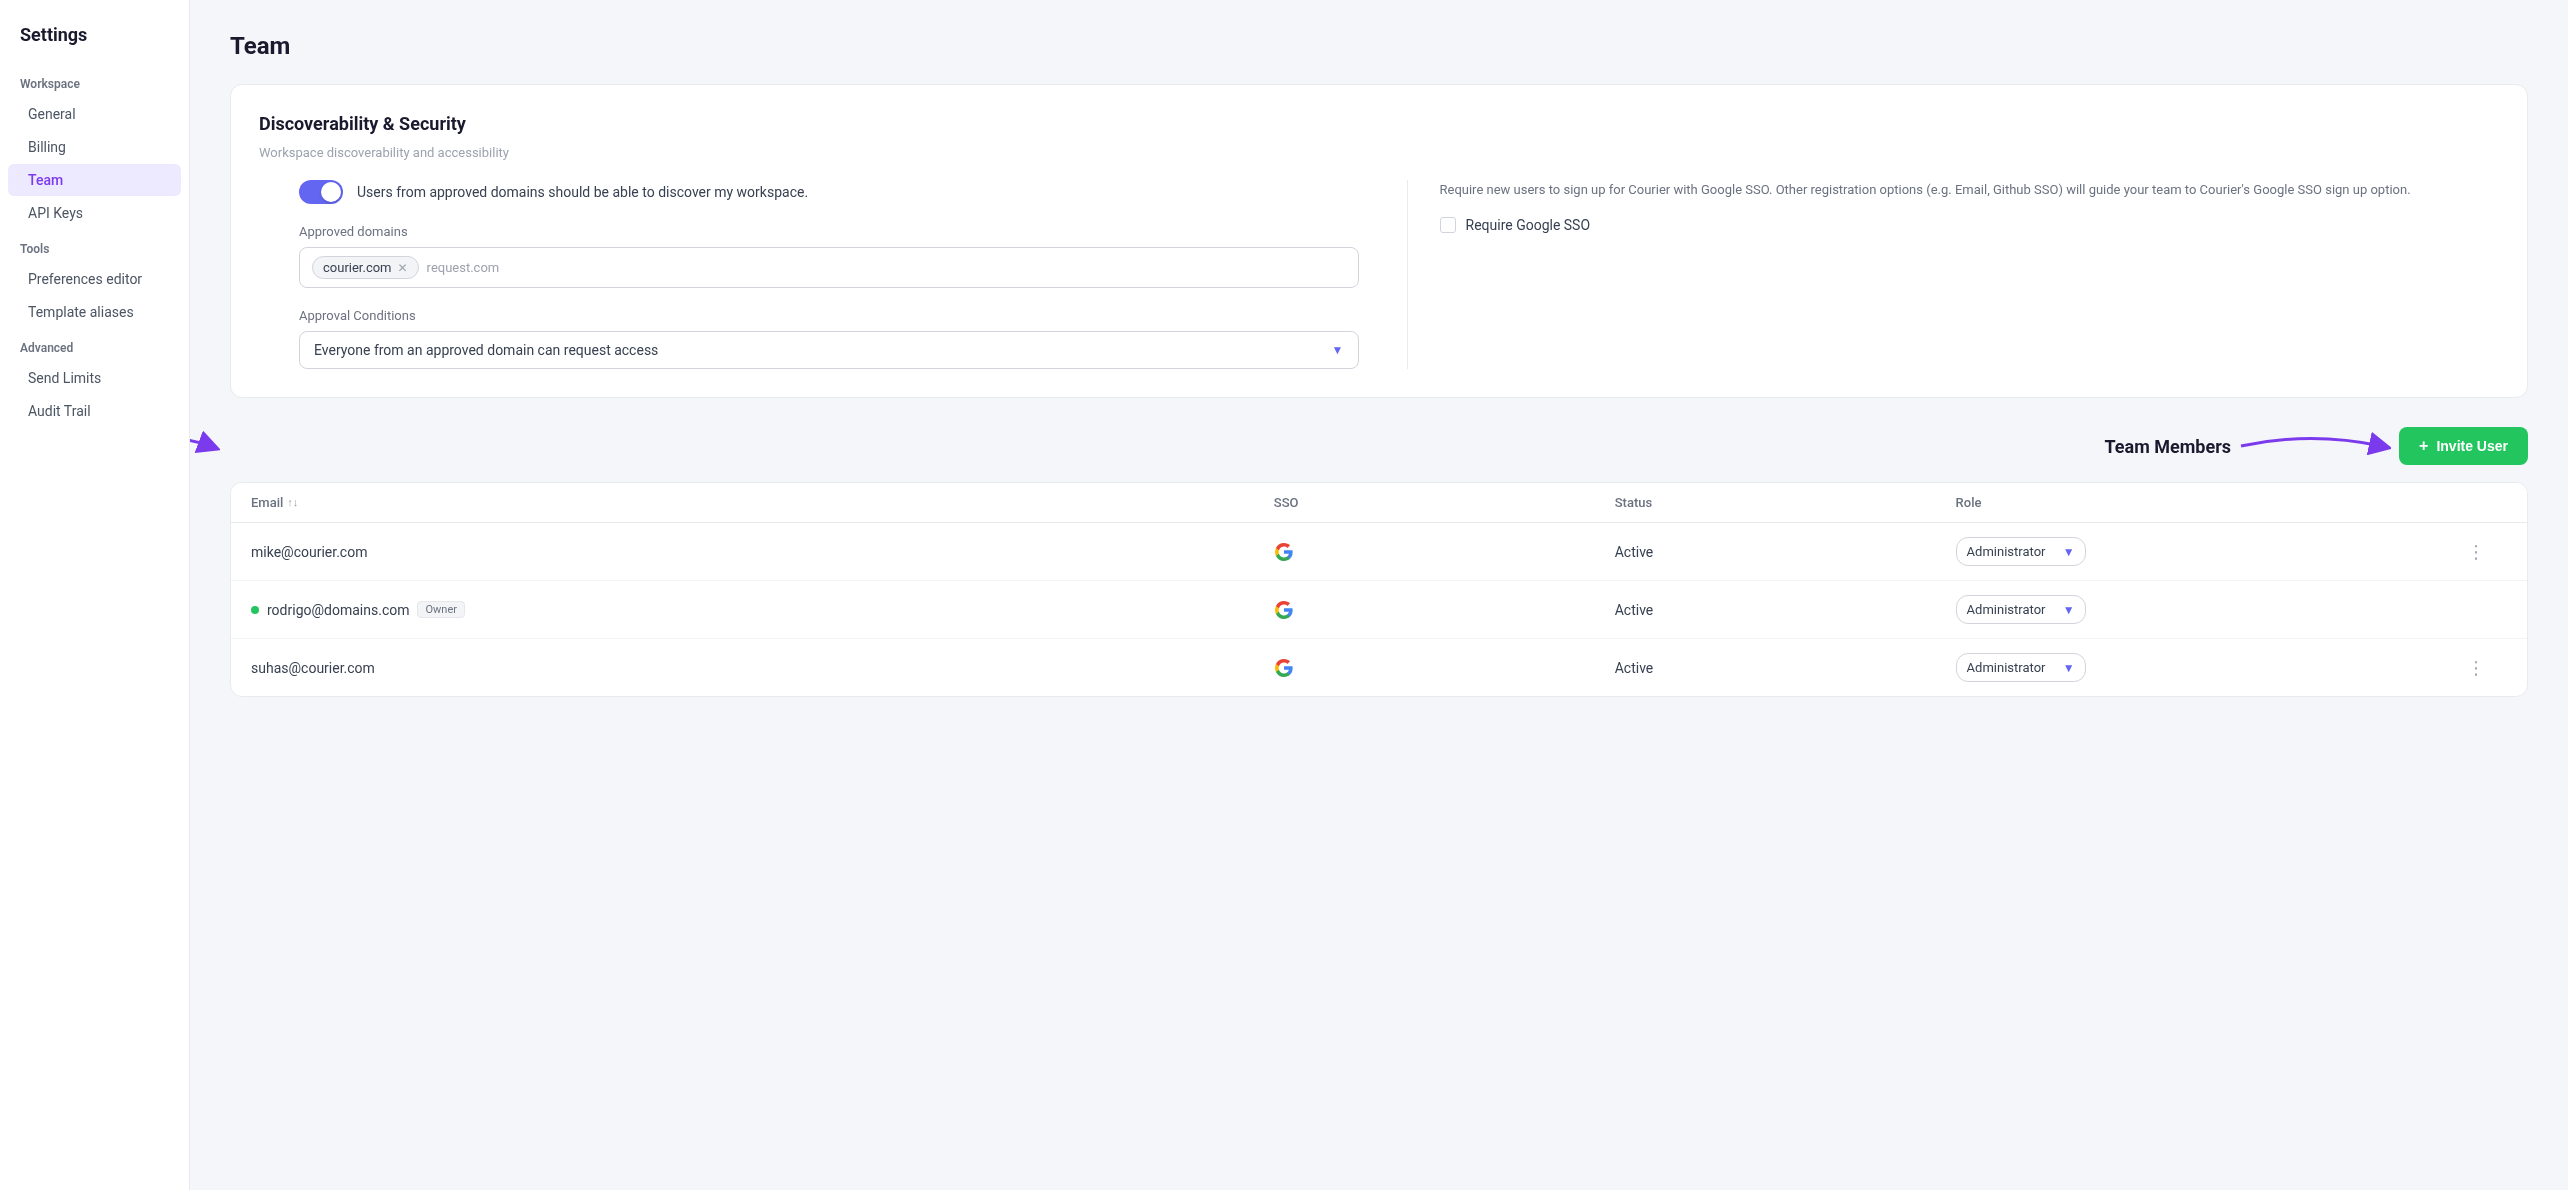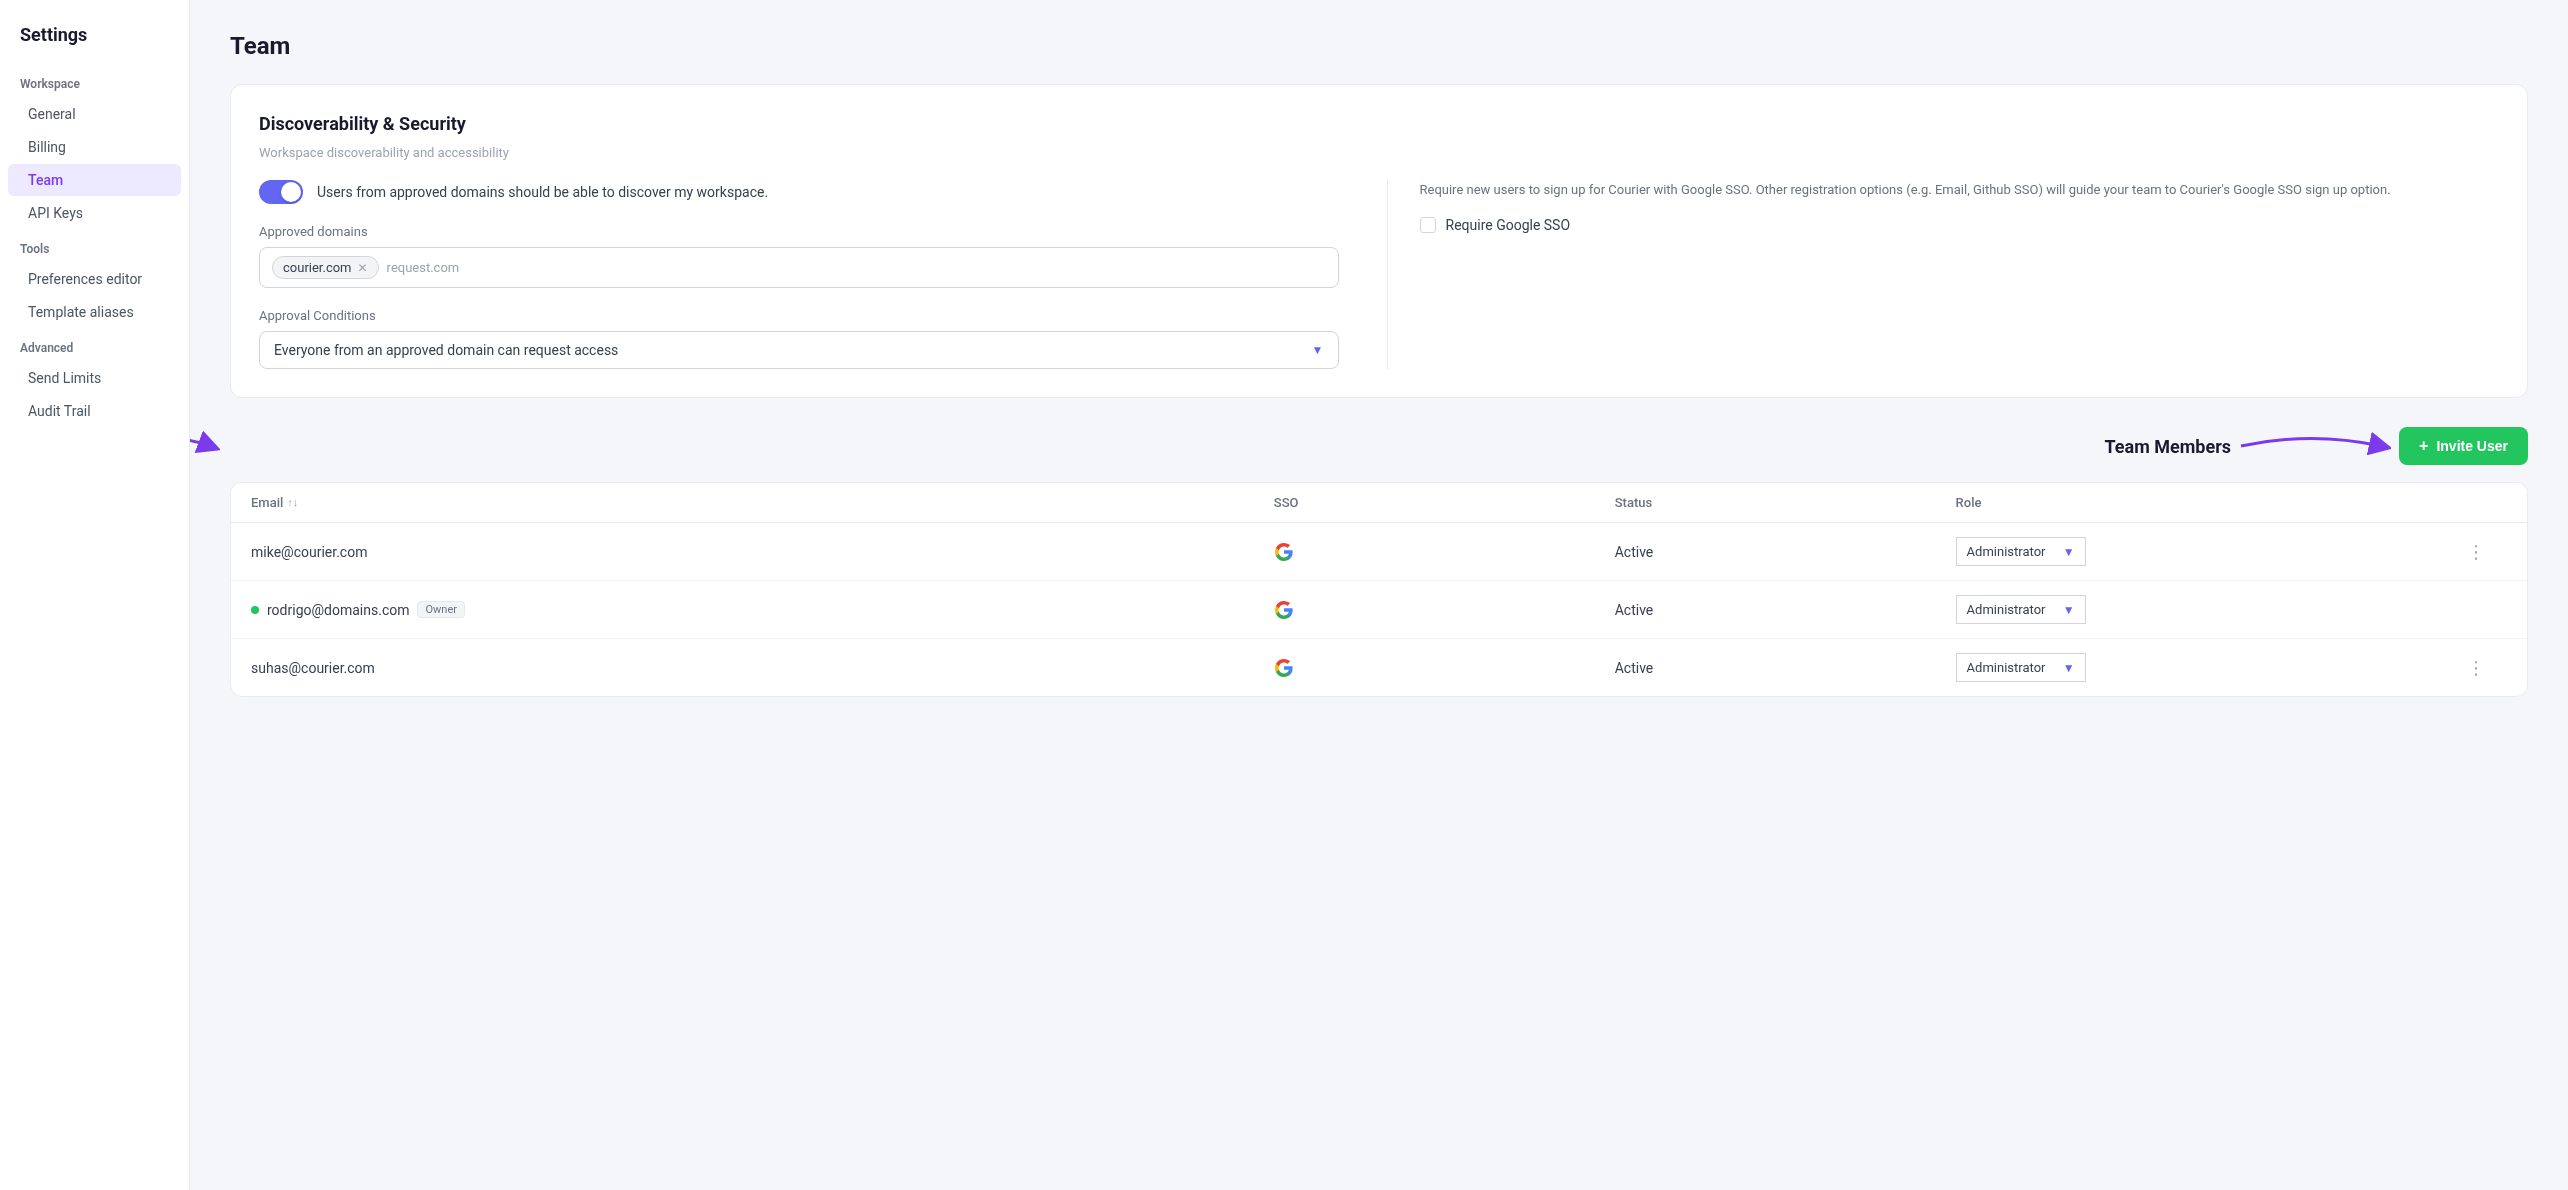--- a/index.html
+++ b/index.html
@@ -82,20 +82,21 @@
 
     
     .card-columns {
       display: flex;
       gap: 0;
     }
     .card-col-left {
       flex: 1;
       padding-right: 48px;
       border-right: 1px solid #e8eaed;
+      margin-left: 40px;
     }
     .card-col-right {
       flex: 1;
       padding-left: 32px;
     }
 
     
     .toggle-row {
       display: flex;
       align-items: center;
@@ -301,21 +302,21 @@
       width: 20px;
       height: 20px;
       display: inline-flex;
       align-items: center;
       justify-content: center;
     }
 
     
     .role-select {
       border: 1px solid #d1d5db;
-      border-radius: 0;
+      border-radius: 12px;
       padding: 6px 10px;
       font-size: 13px;
       color: #374151;
       display: flex;
       align-items: center;
       justify-content: space-between;
       gap: 8px;
       cursor: pointer;
       background: #fff;
       min-width: 130px;

